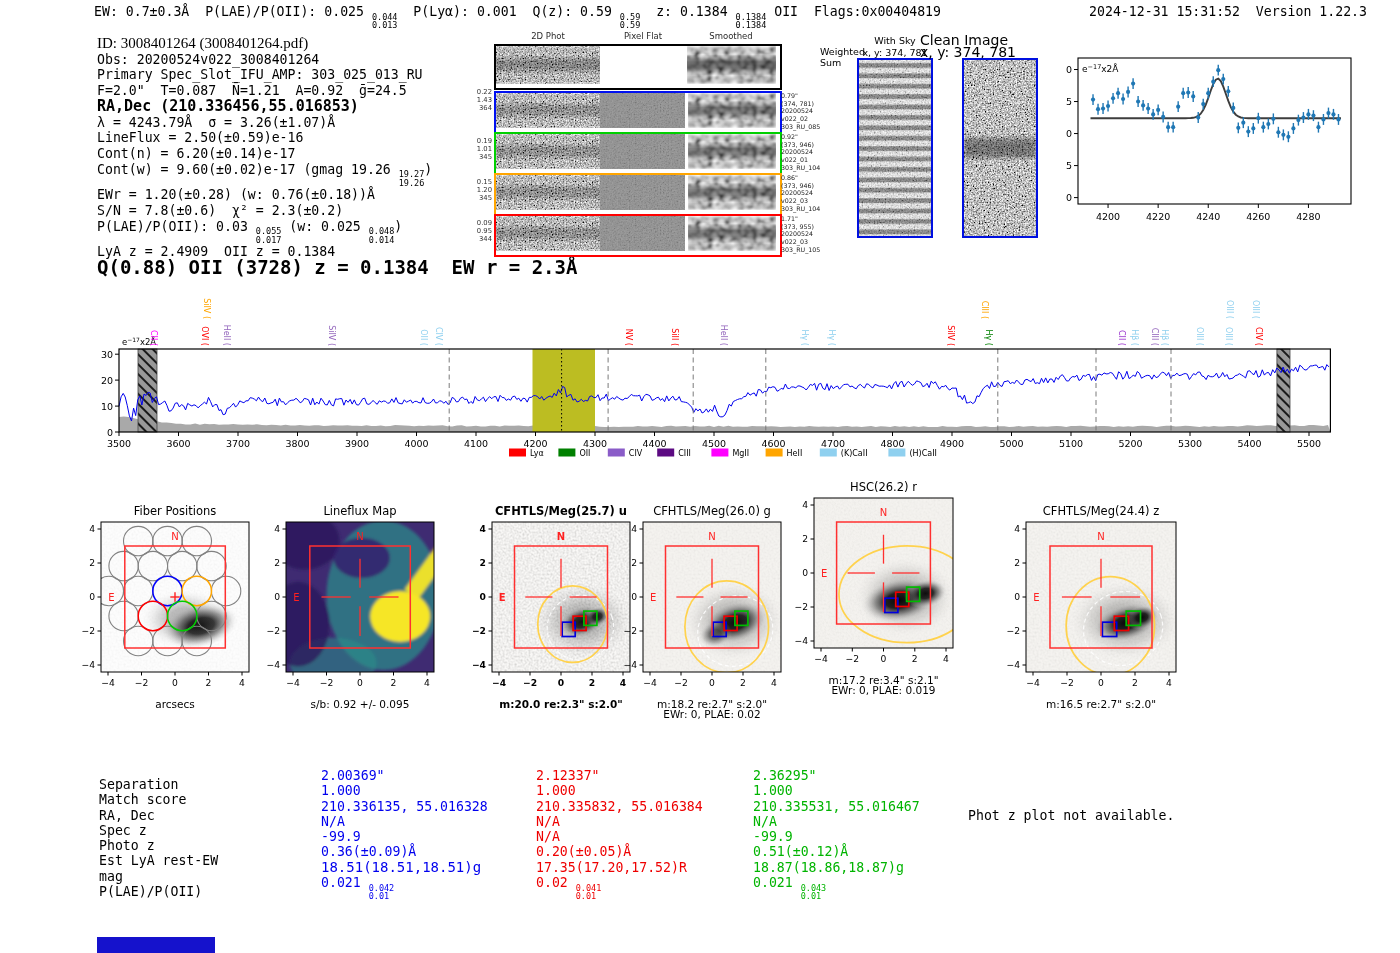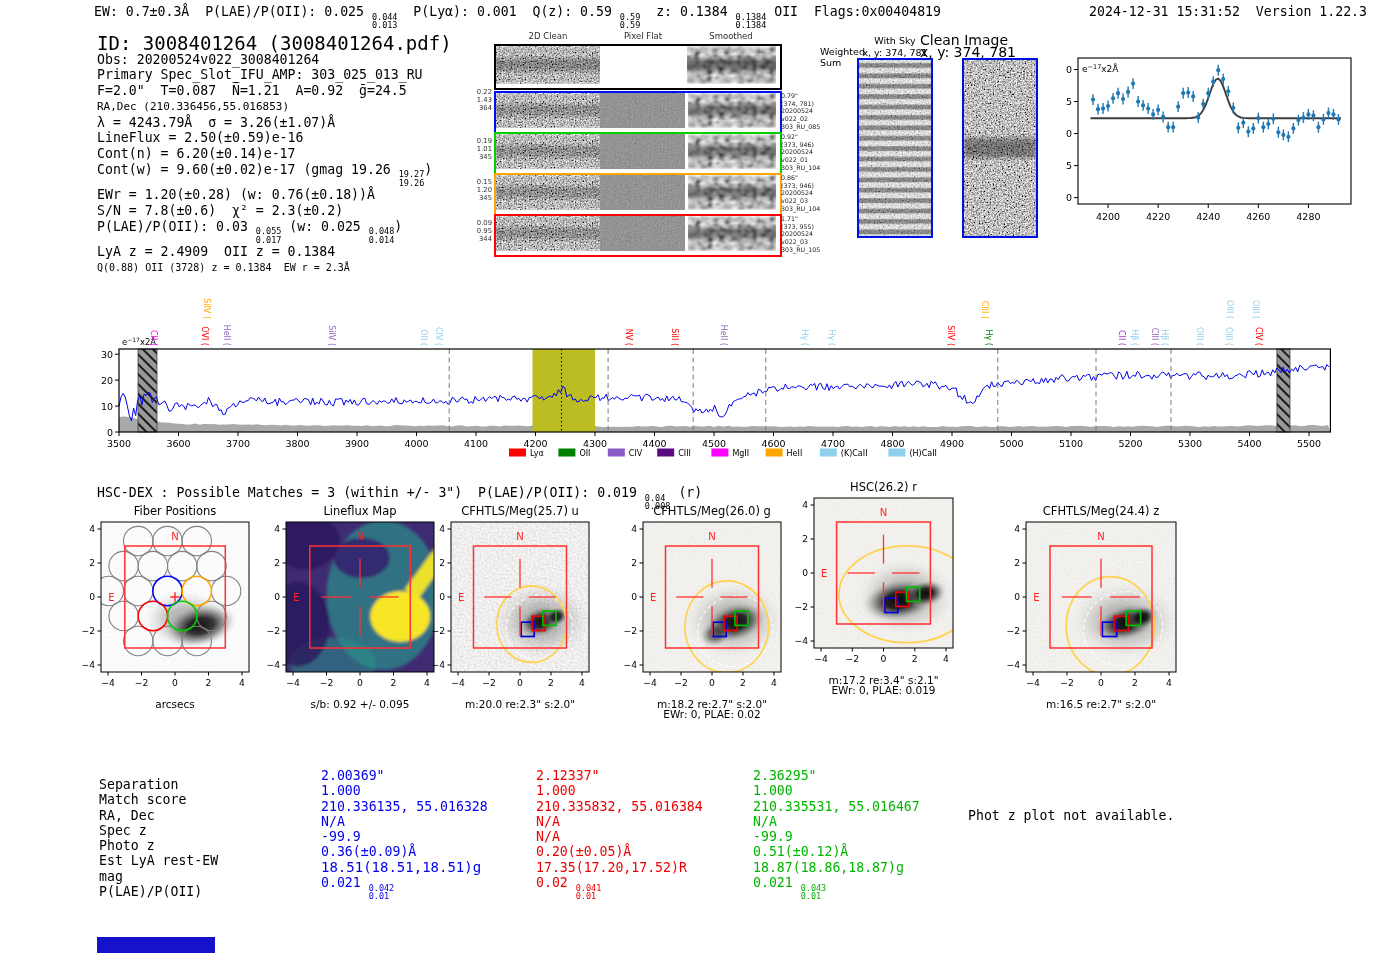--- a/index.html
+++ b/index.html
@@ -80,37 +80,37 @@
       <pattern id="stripeP" width="8" height="10.4" patternUnits="userSpaceOnUse">
         <rect width="8" height="10.4" fill="#f2f2f2"></rect>
         <rect y="3.1" width="8" height="4.7" fill="#474747"></rect>
       </pattern>
     </defs>
   </svg>
 
   <div class="abs mono" id="hdr-left" style="left:63px;top:4px;font-size:13.2px;">EW: 0.7±0.3Å  P(LAE)/P(OII): 0.025 <span class="fr"><span>0.044</span><span>0.013</span></span>  P(Lyα): 0.001  Q(z): 0.59 <span class="fr"><span>0.59</span><span>0.59</span></span>  z: 0.1384 <span class="fr"><span>0.1384</span><span>0.1384</span></span> OII  Flags:0x00404819</div>
   <div class="abs mono" id="hdr-right" style="right:64px;top:4px;font-size:13.2px;">2024-12-31 15:31:52  Version 1.22.3</div>
   <div class="abs" id="info-block" style="left: 66px; top: 36px;">
-      <div class="mono" style="font-size: 19px; line-height: 15.7px;">ID: 3008401264 (3008401264.pdf)</div>
+      <div class="mono" style="font-size: 15px; line-height: 15.7px; font-family: Liberation Serif, serif;">ID: 3008401264 (3008401264.pdf)</div>
       <div class="mono" style="font-size: 13.2px; line-height: 15.7px;">Obs: 20200524v022_3008401264</div>
       <div class="mono" style="font-size: 13.2px; line-height: 15.7px;">Primary Spec_Slot_IFU_AMP: 303_025_013_RU</div>
       <div class="mono" style="font-size: 13.2px; line-height: 15.7px;">F=2.0"  T=0.087  N̄=1.21  A=0.92  ḡ=24.5</div>
-      <div class="mono" style="font-size: 11px; line-height: 15.7px;">RA,Dec (210.336456,55.016853)</div>
+      <div class="mono" style="font-size: 15px; line-height: 15.7px; font-weight: bold;">RA,Dec (210.336456,55.016853)</div>
       <div class="mono" style="font-size: 13.2px; line-height: 15.7px;">λ = 4243.79Å  σ = 3.26(±1.07)Å</div>
       <div class="mono" style="font-size: 13.2px; line-height: 15.7px;">LineFlux = 2.50(±0.59)e-16</div>
       <div class="mono" style="font-size: 13.2px; line-height: 15.7px;">Cont(n) = 6.20(±0.14)e-17</div>
       <div class="mono" style="font-size: 13.2px; line-height: 15.7px;">Cont(w) = 9.60(±0.02)e-17 (gmag 19.26 <span class="fr"><span>19.27</span><span>19.26</span></span>)</div>
       <div class="mono" style="font-size: 13.2px; line-height: 15.7px;">EWr = 1.20(±0.28) (w: 0.76(±0.18))Å</div>
       <div class="mono" style="font-size: 13.2px; line-height: 15.7px;">S/N = 7.8(±0.6)  χ² = 2.3(±0.2)</div>
       <div class="mono" style="font-size: 13.2px; line-height: 15.7px;">P(LAE)/P(OII): 0.03 <span class="fr"><span>0.055</span><span>0.017</span></span> (w: 0.025 <span class="fr"><span>0.048</span><span>0.014</span></span>)</div>
       <div class="mono" style="font-size: 13.2px; line-height: 15.7px;">LyA z = 2.4909  OII z = 0.1384</div>
-      <div class="mono" style="font-size: 10px; line-height: 15.7px;">Q(0.88) OII (3728) z = 0.1384  EW r = 2.3Å</div>
+      <div class="mono" style="font-size: 19px; line-height: 15.7px; font-weight: bold;">Q(0.88) OII (3728) z = 0.1384  EW r = 2.3Å</div>
     </div>
   <div class="abs" id="spec2d-block">
-      <div class="abs" style="left:472px;top:31px;width:90px;text-align:center;font-size:8.5px;color:#2b2b2b;">2D Clean</div>
+      <div class="abs" style="left:472px;top:31px;width:90px;text-align:center;font-size:8.5px;color:#2b2b2b;">2D Phot</div>
       <div class="abs" style="left:567px;top:31px;width:90px;text-align:center;font-size:8.5px;color:#2b2b2b;">Pixel Flat</div>
       <div class="abs" style="left:655px;top:31px;width:90px;text-align:center;font-size:8.5px;color:#2b2b2b;">Smoothed</div>
       <div class="abs" style="left:463px;top:44px;width:284px;height:42px;border:2px solid #000;"></div>
       <div class="abs" style="left:465px;top:46px;">
         <svg width="104" height="38">
           <rect width="104" height="38" fill="#fff"></rect>
           <rect width="104" height="38" filter="url(#nzF)"></rect>
           <rect width="104" height="38" fill="url(#gBand)" opacity="0.5"></rect>
         </svg>
       </div>
@@ -518,21 +518,20 @@
         <rect x="630.4" y="172.5" width="17" height="8" fill="#ff00ff"></rect>
         <text x="651.4" y="180" font-size="8" fill="#000">MgII</text>
         <rect x="684.6" y="172.5" width="17" height="8" fill="#ffa500"></rect>
         <text x="705.6" y="180" font-size="8" fill="#000">HeII</text>
         <rect x="738.8000000000001" y="172.5" width="17" height="8" fill="#8fd0ef"></rect>
         <text x="759.8000000000001" y="180" font-size="8" fill="#000">(K)CaII</text>
         <rect x="807.4000000000001" y="172.5" width="17" height="8" fill="#8fd0ef"></rect>
         <text x="828.4000000000001" y="180" font-size="8" fill="#000">(H)CaII</text>
       </svg>
     </div>
-  <div class="abs mono" id="hsc-line" style="left:66px;top:485px;font-size:13.2px;">HSC-DEX : Possible Matches = 3 (within +/- 3")  P(LAE)/P(OII): 0.019 <span class="fr"><span>0.04</span><span>0.008</span></span> (r)</div>
   <div class="abs" id="panels-row">
       <div class="abs" style="left:37px;top:504px;width:214px;">
         <div class="ptitle">Fiber Positions</div>
         <svg width="214" height="182">
           <clipPath id="pc0">
             <rect x="33" y="4" width="148" height="150"></rect>
           </clipPath>
           <g clip-path="url(#pc0)">
             <rect x="33" y="4" width="148" height="150" fill="#fdfdfd"></rect>
             <rect x="33" y="4" width="148" height="150" filter="url(#nzL)" opacity="0.12"></rect>
@@ -635,21 +634,21 @@
           <text x="140.5" y="168" font-size="9.2" text-anchor="middle">2</text>
           <line x1="29.5" y1="45.0" x2="33" y2="45.0" stroke="#000"></line>
           <text x="27" y="48.2" font-size="9.2" text-anchor="end">2</text>
           <line x1="174.0" y1="154" x2="174.0" y2="157.5" stroke="#000"></line>
           <text x="174.0" y="168" font-size="9.2" text-anchor="middle">4</text>
           <line x1="29.5" y1="11.0" x2="33" y2="11.0" stroke="#000"></line>
           <text x="27" y="14.2" font-size="9.2" text-anchor="end">4</text>
         </svg>
         <div class="pcap">s/b: 0.92 +/- 0.095</div>
       </div>
-      <div class="abs" style="left:387px;top:504px;width:204px;">
+      <div class="abs" style="left:428px;top:504px;width:204px;font-weight:bold;">
         <div class="ptitle">CFHTLS/Meg(25.7) u</div>
         <svg width="204" height="182">
           <clipPath id="pc2">
             <rect x="33" y="4" width="138" height="150"></rect>
           </clipPath>
           <g clip-path="url(#pc2)">
             <rect x="33" y="4" width="138" height="150" fill="#f3f1ed"></rect>
             <rect x="33" y="4" width="138" height="150" filter="url(#nzL)" opacity="0.5"></rect>
             <ellipse cx="123.7" cy="102.8" rx="52.699999999999996" ry="40.8" fill="url(#gradBlob)" opacity="0.28"></ellipse>
             <g transform="rotate(-18 122.9 103.7)">

